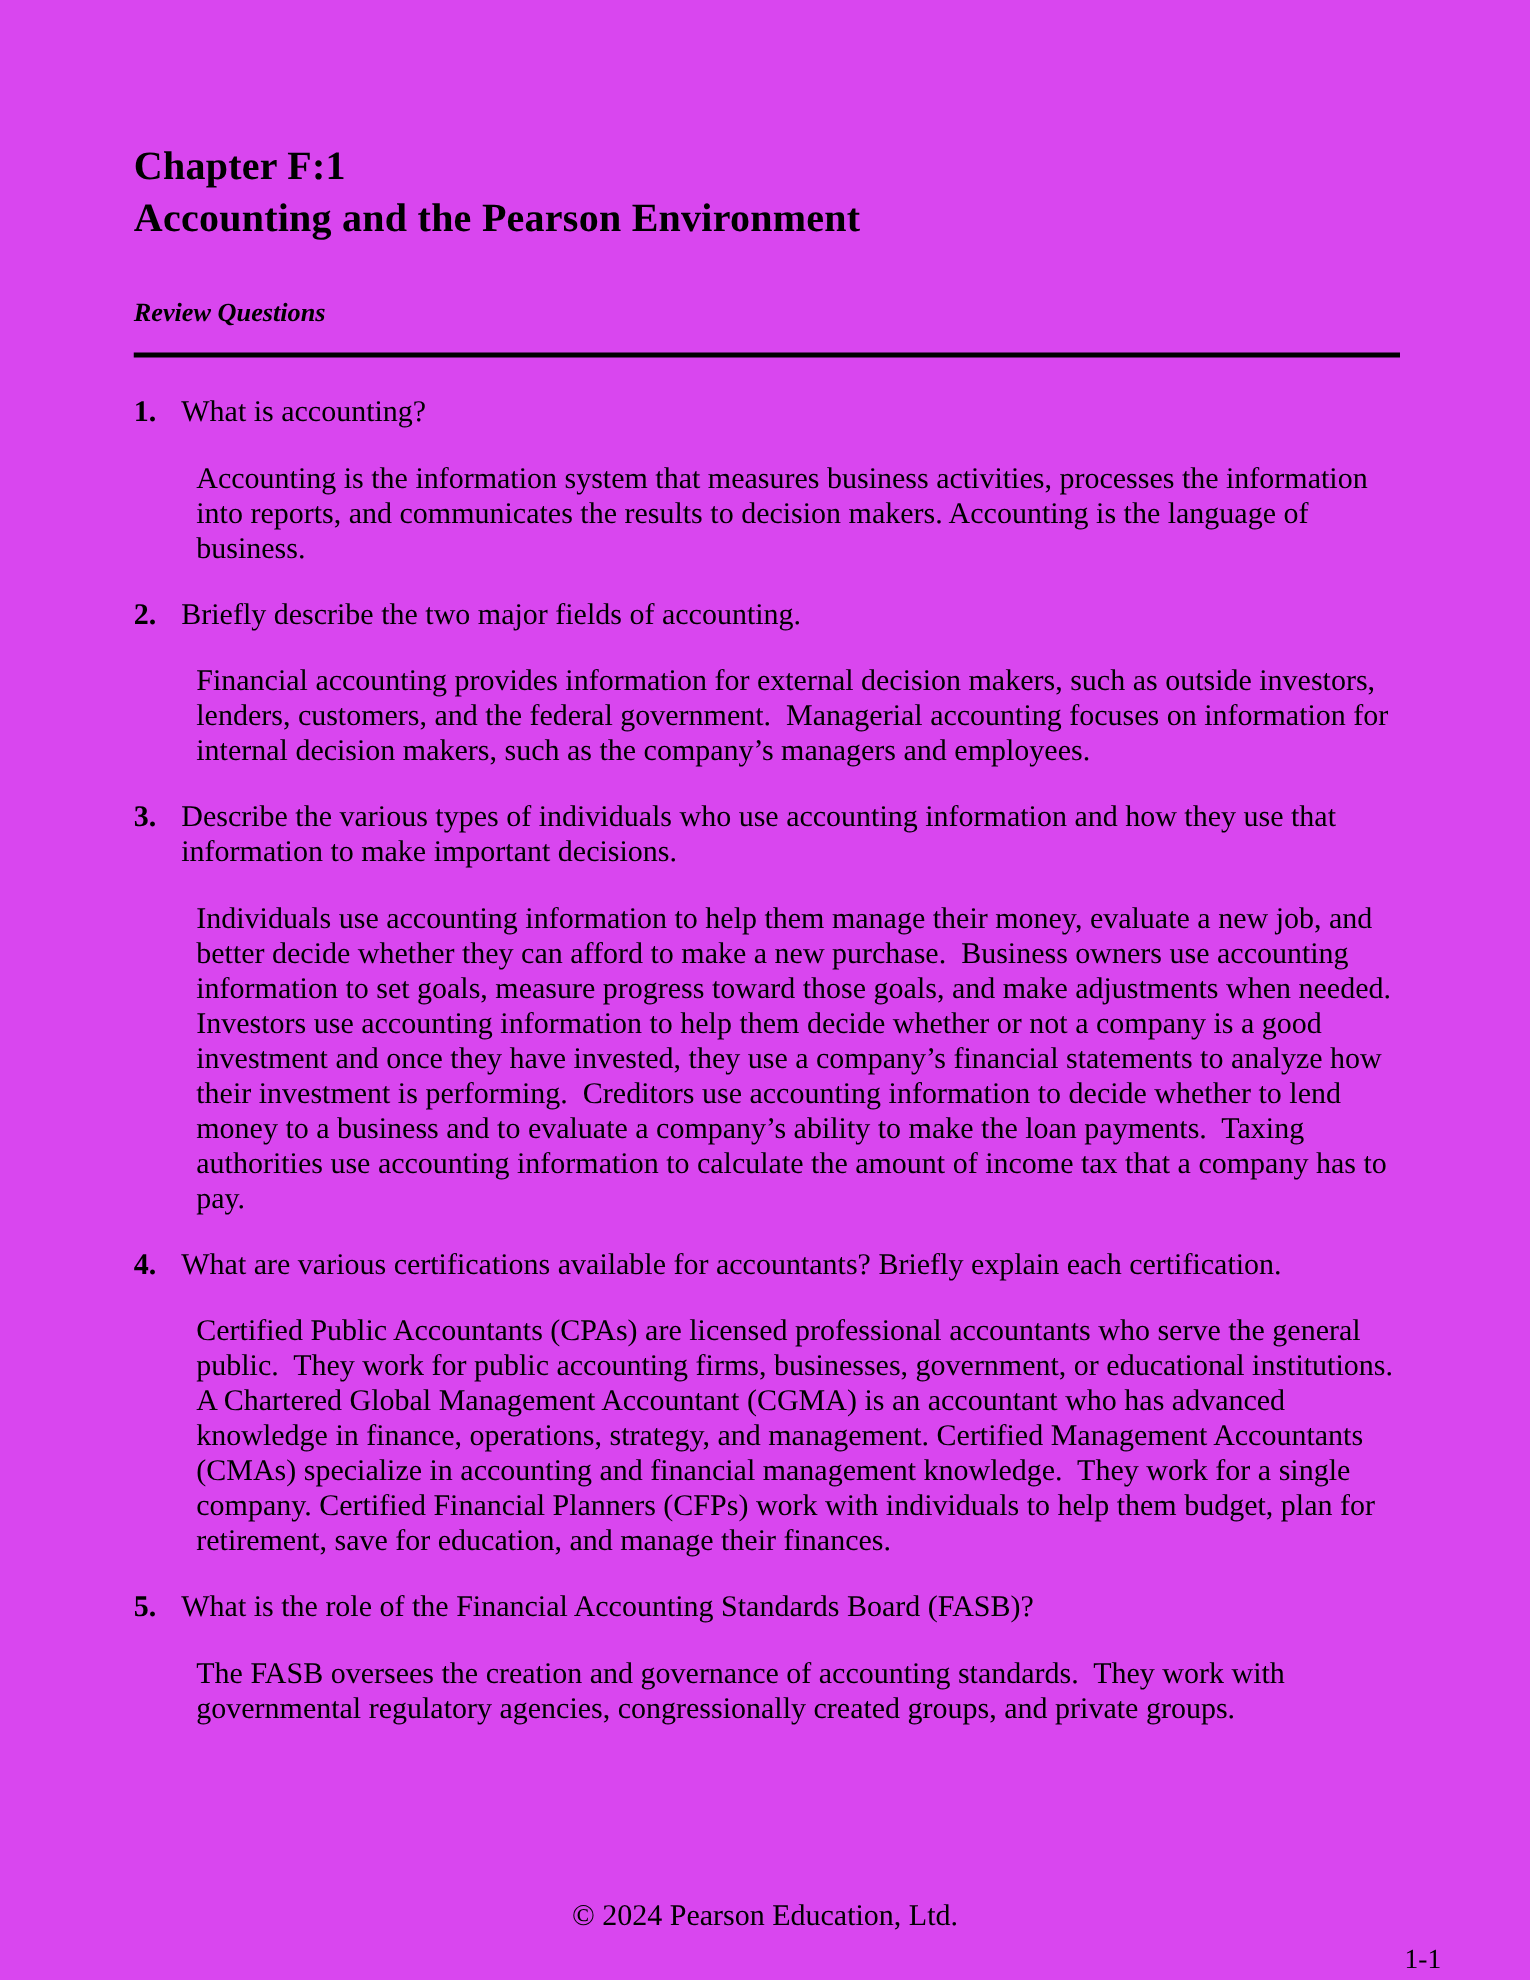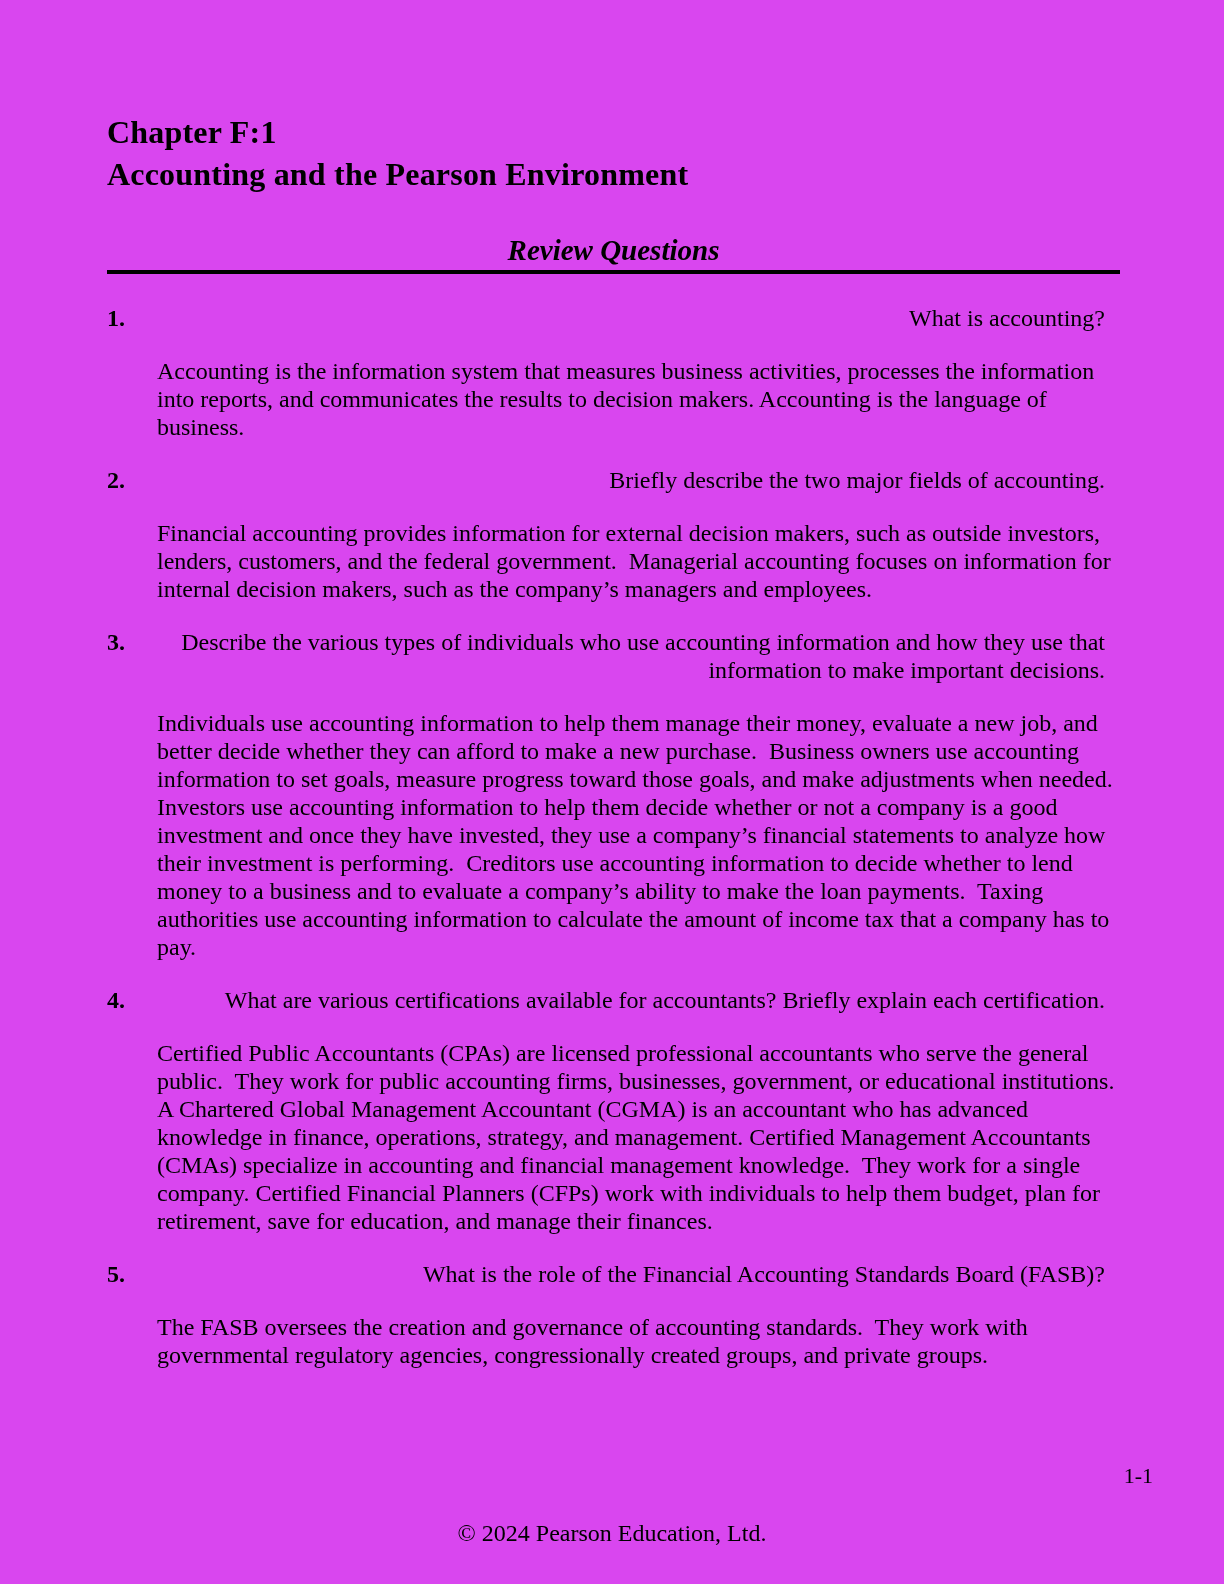--- a/index.html
+++ b/index.html
@@ -24,69 +24,67 @@
   }
   .chapter-title {
     margin: 0;
     font-size: 32px;
     font-weight: bold;
     line-height: 42px;
     letter-spacing: 0.2px;
   }
   .section-heading {
     margin: 37px 0 0 0;
-    padding-bottom: 2px;
-    font-size: 29px;
+    padding-bottom: 14px;
+    font-size: 21px;
     font-style: italic;
     font-weight: bold;
     line-height: 36px;
     border-bottom: 4px solid #000000;
-    text-align: center;
   }
   .qa-list {
     margin-top: 30px;
     font-size: 24px;
     line-height: 28px;
   }
   .q-row {
     position: relative;
     padding-left: 38px;
     margin: 0 0 25px 0;
   }
   .q-num {
     position: absolute;
     left: 0;
     top: 0;
     font-weight: bold;
   }
   .q-text {
-    margin: 15px;
+    margin: 0;
     max-width: 975px;
     white-space: pre-wrap;
-    text-align: right;
   }
   .answer {
     margin: 0 0 25px 50px;
     max-width: 975px;
     white-space: pre-wrap;
   }
   .footer-copyright {
     position: absolute;
     left: 0;
     top: 1487px;
     width: 1224px;
     text-align: center;
     font-size: 24px;
     line-height: 28px;
     margin-top: 32px;
   }
   .footer-page-number {
     position: absolute;
     right: 71px;
-    top: 1464px;
+    top: 1555px;
     font-size: 22px;
     line-height: 24px;
   }
 </style>
 </head>
 <body>
 
 <div class="page">
   <div class="content">
 

